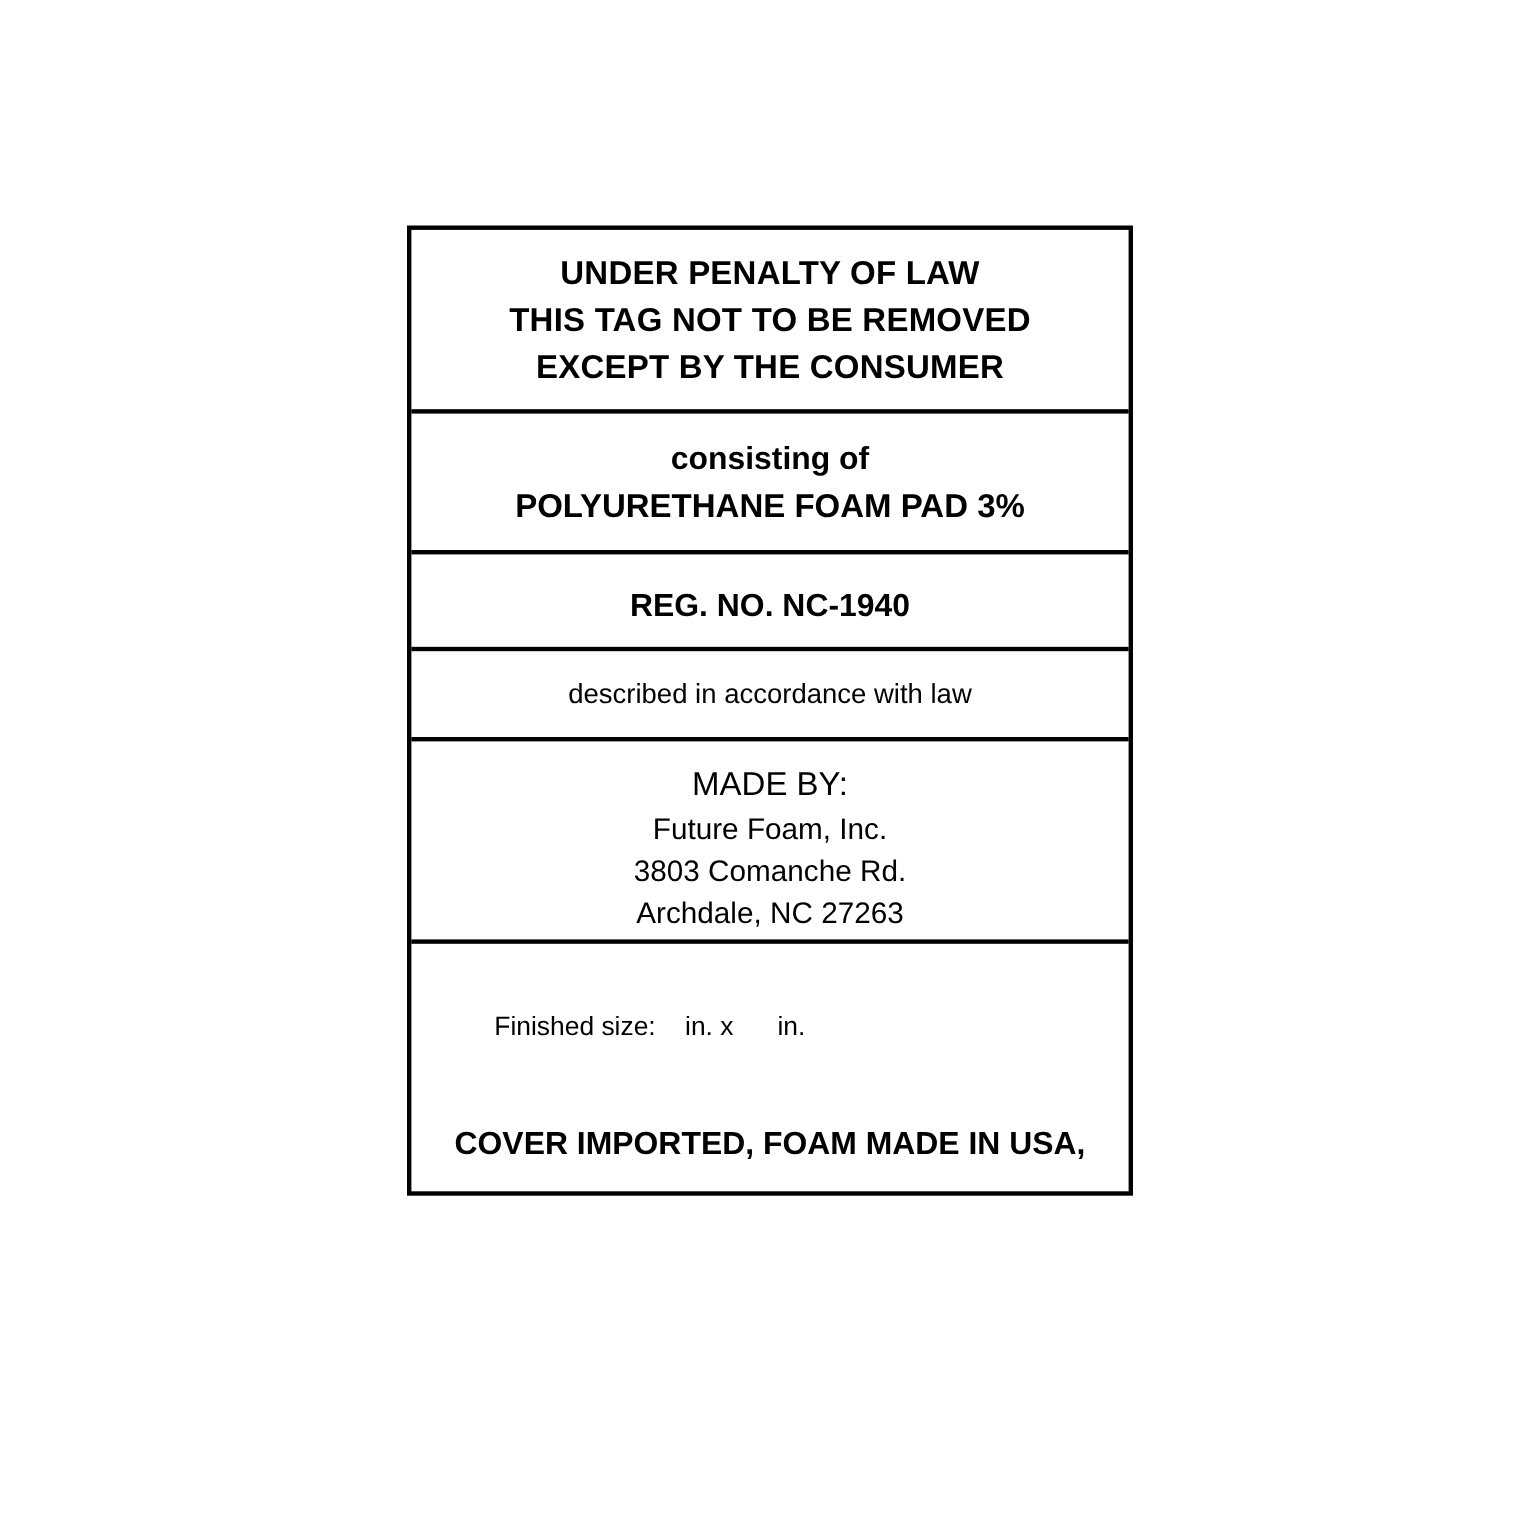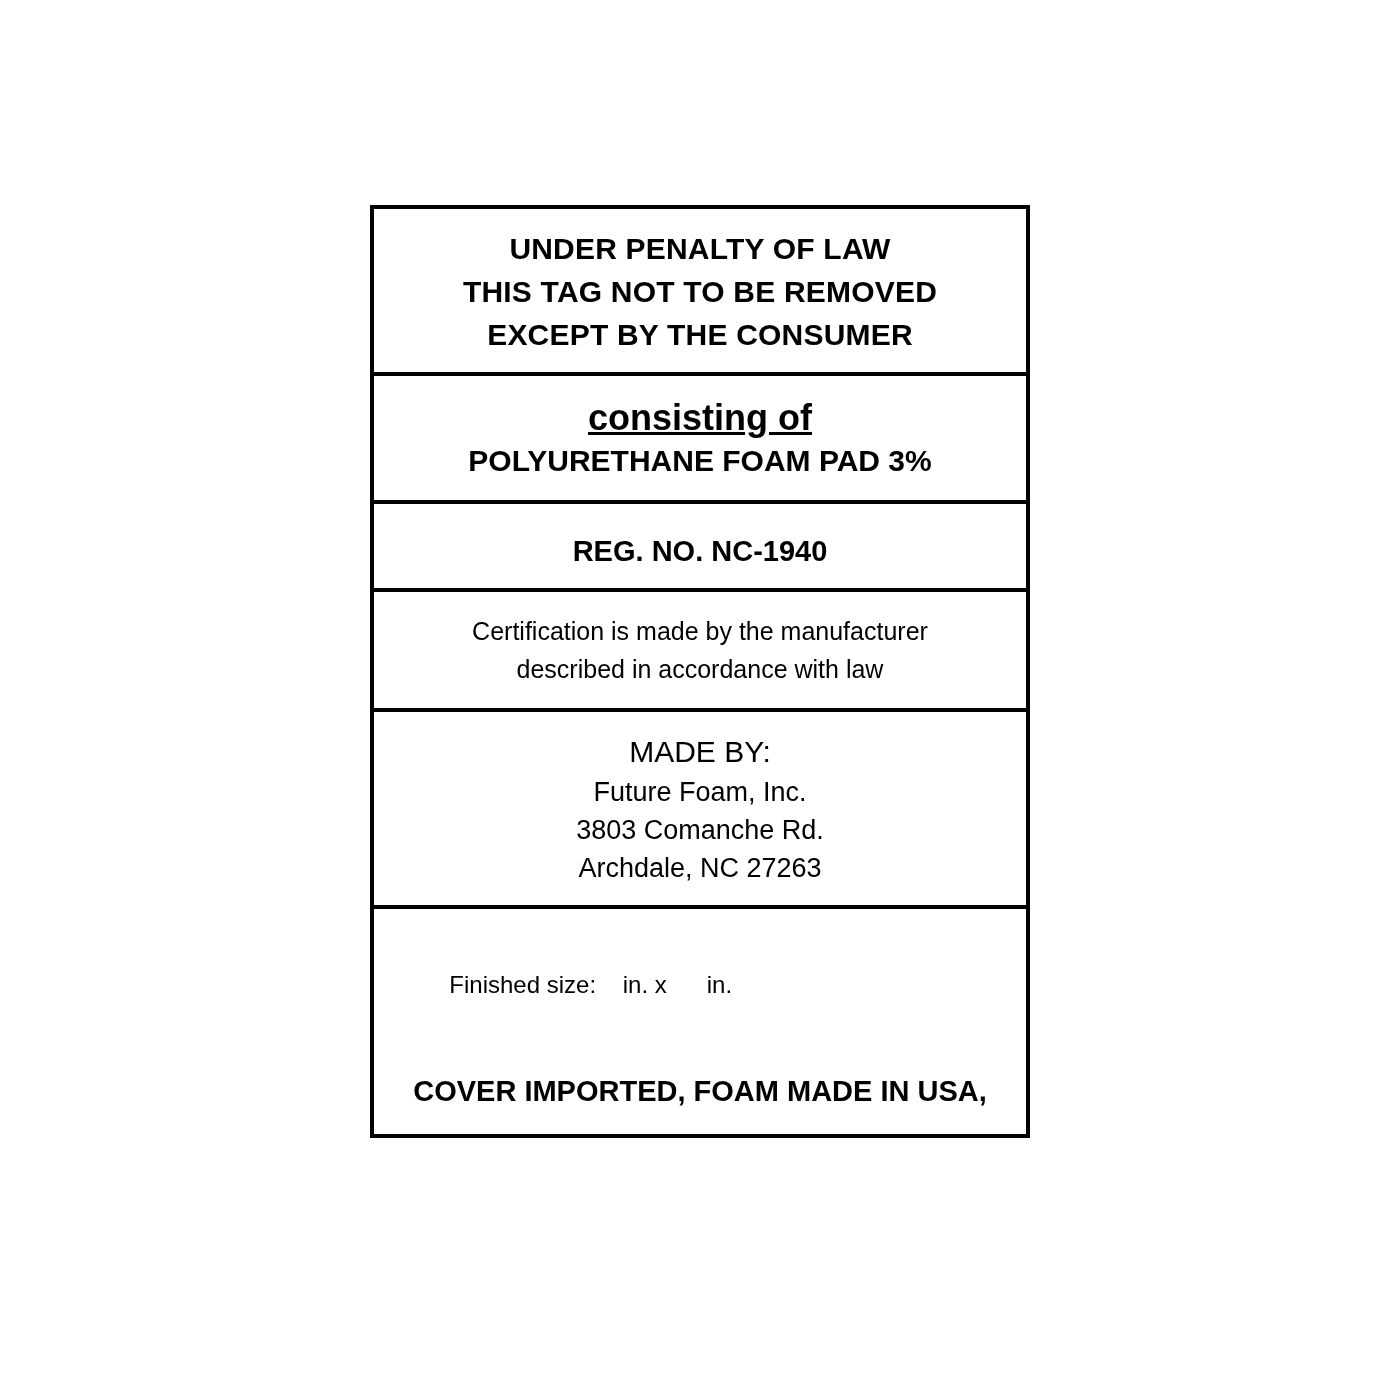--- a/index.html
+++ b/index.html
@@ -52,22 +52,21 @@
   .material {
     padding-top: 20px;
     padding-bottom: 18px;
   }
   .material .line {
     font-weight: bold;
     font-size: 30px;
     line-height: 43px;
   }
   .material .line.small {
-    font-size: 36px;
-    text-decoration: underline;
+    font-size: 29px;
   }
 
   
   .reg {
     padding-top: 19px;
     padding-bottom: 19px;
   }
   .reg .line {
     font-weight: bold;
     font-size: 29px;
@@ -82,21 +81,21 @@
   }
   .cert .line {
     font-size: 25px;
     line-height: 38px;
     font-weight: normal;
   }
 
   
   .madeby {
     padding-top: 18px;
-    padding-bottom: 18px;
+    padding-bottom: 5px;
   }
   .madeby .heading {
     font-size: 30px;
     line-height: 43px;
     font-weight: normal;
   }
   .madeby .line {
     font-size: 27px;
     line-height: 38px;
     font-weight: normal;
@@ -146,21 +145,20 @@
     <div class="section material">
       <div class="line small">consisting of</div>
       <div class="line">POLYURETHANE FOAM PAD 3%</div>
     </div>
 
     <div class="section reg">
       <div class="line">REG. NO. NC-1940</div>
     </div>
 
     <div class="section cert">
-      <div class="line">Certification is made by the manufacturer</div>
       <div class="line">described in accordance with law</div>
     </div>
 
     <div class="section madeby">
       <div class="heading">MADE BY:</div>
       <div class="line">Future Foam, Inc.</div>
       <div class="line">3803 Comanche Rd.</div>
       <div class="line">Archdale, NC  27263</div>
     </div>
 

